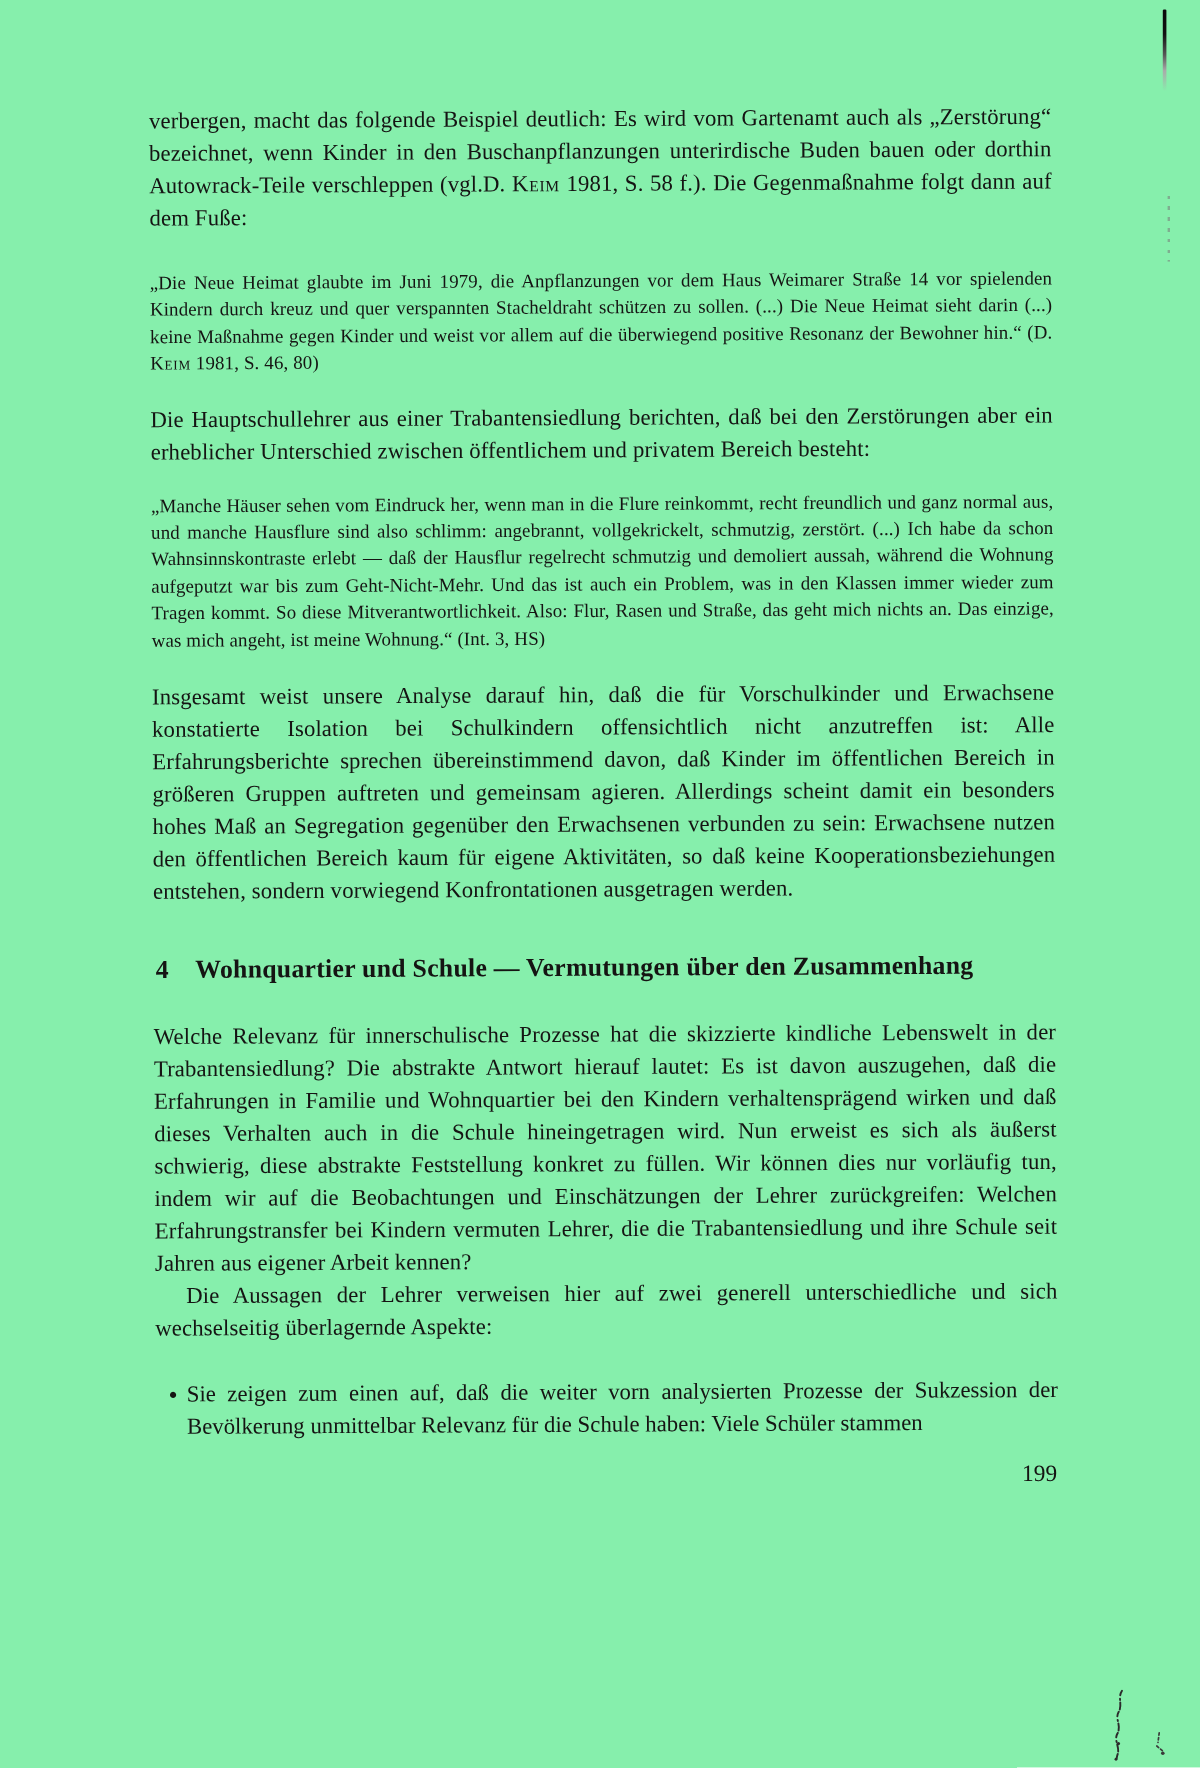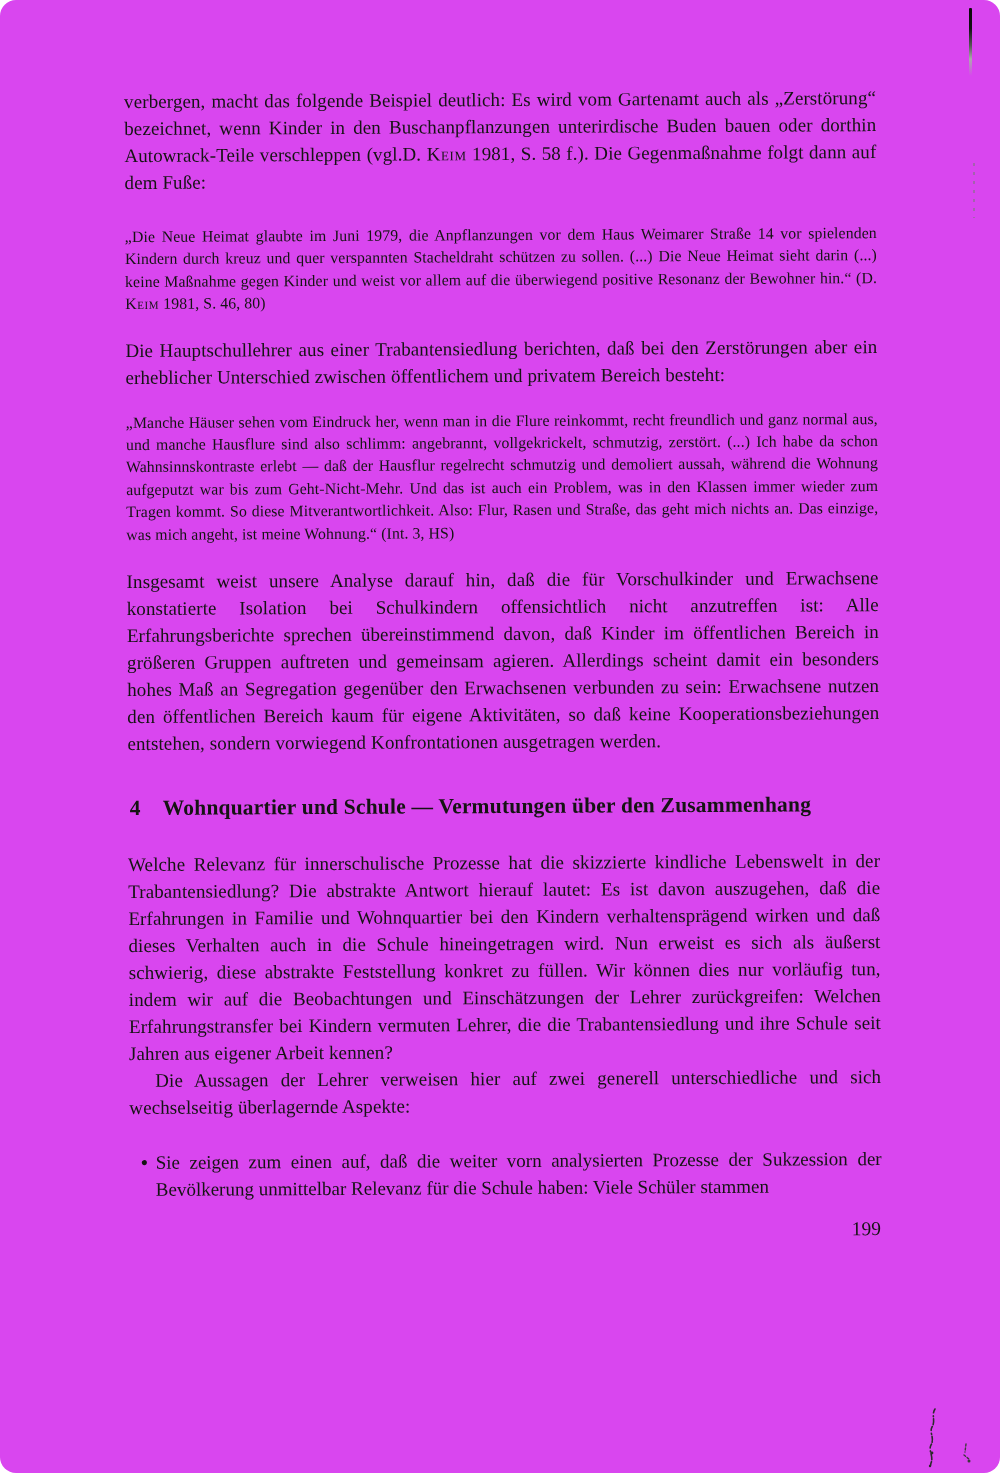--- a/index.html
+++ b/index.html
@@ -4,25 +4,24 @@
 <style>
   html, body {
     margin: 0;
     padding: 0;
     background: #ffffff;
   }
   .page {
     position: relative;
     width: 1000px;
     height: 1473px;
-    background: #d946ef;
+    background: #86efac;
     overflow: hidden;
     font-family: "Liberation Serif", "DejaVu Serif", serif;
     color: #151413;
-    border-radius: 16px;
   }
   .content {
     position: absolute;
     left: 124px;
     top: 88px;
     width: 752px;
     transform: rotate(-0.3deg);
     transform-origin: left top;
   }
   p { margin: 0; }

